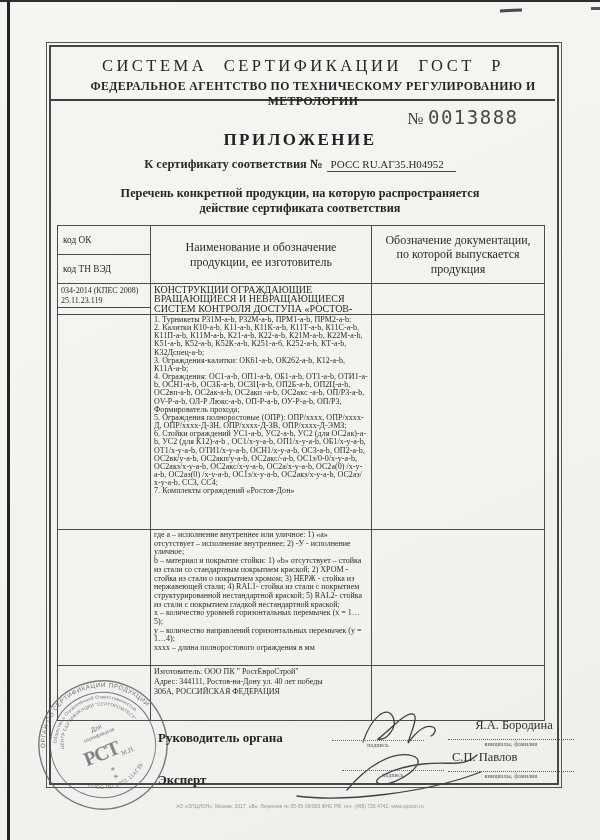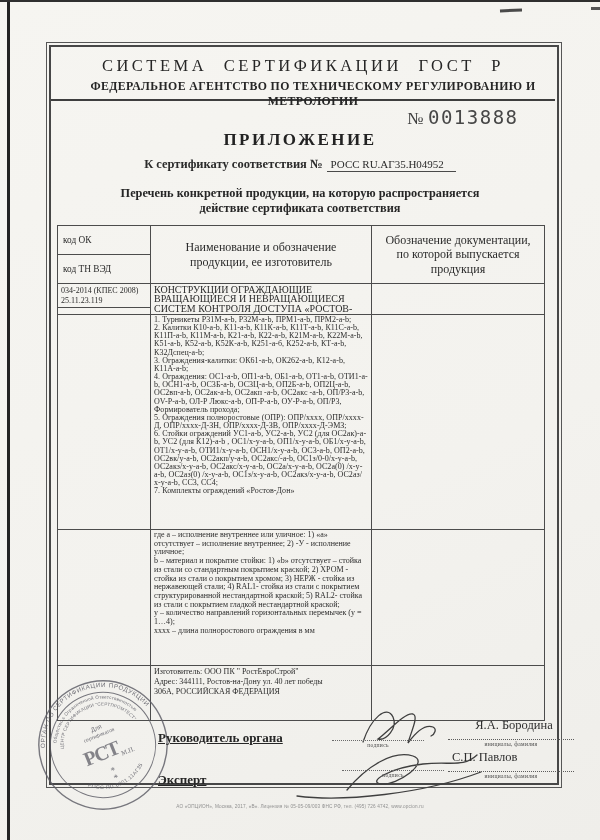--- a/index.html
+++ b/index.html
@@ -40,21 +40,21 @@
   .hcell{display:flex;align-items:center;justify-content:center;text-align:center;font-size:12px;line-height:1.2;white-space:pre-line;}
   .hsplit{padding:0;display:flex;flex-direction:column;}
   .hsub{height:29px;display:flex;align-items:center;padding-left:5px;font-size:9.3px;box-sizing:border-box;}
   .hsub.first{border-bottom:1px solid #4c4c4c;}
   .codes{border-bottom:1px solid #4c4c4c;padding:1px 1px 2px 1px;margin:0 -3px;padding-left:3px;font-size:8px;line-height:9.6px;}
   .prod-title{font-size:10px;line-height:9.4px;}
   .items p{margin:0;font-size:8px;line-height:8.15px;letter-spacing:.05px;}
   .legend p{margin:0;font-size:8px;line-height:8.7px;}
   .mfr div{font-size:8px;line-height:9.8px;}
   
-  .role{position:absolute;font-size:13px;font-weight:bold;color:#262626;text-decoration:underline;}
+  .role{position:absolute;font-size:13px;font-weight:bold;color:#262626;}
   .role1{left:158px;top:730px;}
   .role2{left:158px;top:772px;}
   .sig-name{position:absolute;left:452px;width:124px;font-size:12.5px;color:#2e2e2e;}
   .name1{top:718px;text-align:center;}
   .name2{top:750px;}
   .dotline{position:absolute;left:448px;width:126px;border-top:1px dotted #5c5c5c;}
   .dl1{top:739px;}
   .dl2{top:771px;}
   .cap{position:absolute;font-size:5.6px;color:#4a4a4a;text-align:center;letter-spacing:.3px;}
   .capn1{left:448px;top:741px;width:126px;}
@@ -141,20 +141,21 @@
         <p>7. Комплекты ограждений «Ростов-Дон»</p>
       </div>
       <div class="cell last"></div>
     </div>
 
     <div class="trow trow-3">
       <div class="cell"></div>
       <div class="cell legend">
         <p>где а – исполнение внутреннее или уличное: 1) «а» отсутствует – исполнение внутреннее; 2)  -У - исполнение уличное;</p>
         <p>b – материал и покрытие стойки: 1) «b» отсутствует – стойка из стали со стандартным покрытием краской; 2)  ХРОМ - стойка из стали о покрытием хромом; 3) НЕРЖ - стойка из нержавеющей стали; 4) RAL1- стойка из стали с покрытием структурированной нестандартной краской;  5) RAL2-  стойка из стали с покрытием гладкой нестандартной краской;</p>
+        <p>х – количество уровней горизонтальных перемычек (х = 1…5);</p>
         <p>у – количество направлений горизонтальных перемычек (у = 1…4);</p>
         <p>хххх – длина полноростового ограждения в мм</p>
       </div>
       <div class="cell last"></div>
     </div>
 
     <div class="trow trow-4 norb">
       <div class="cell"></div>
       <div class="cell mfr">
         <div>Изготовитель: ООО ПК " РостЕвроСтрой"</div>

